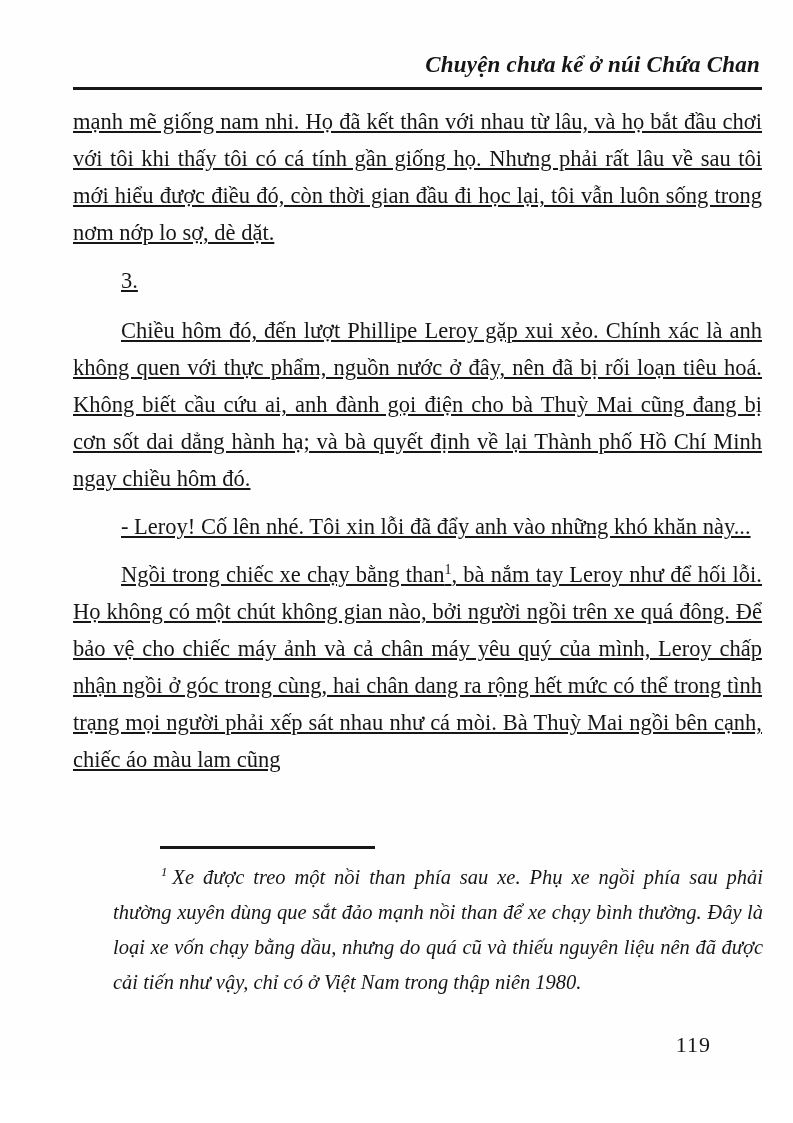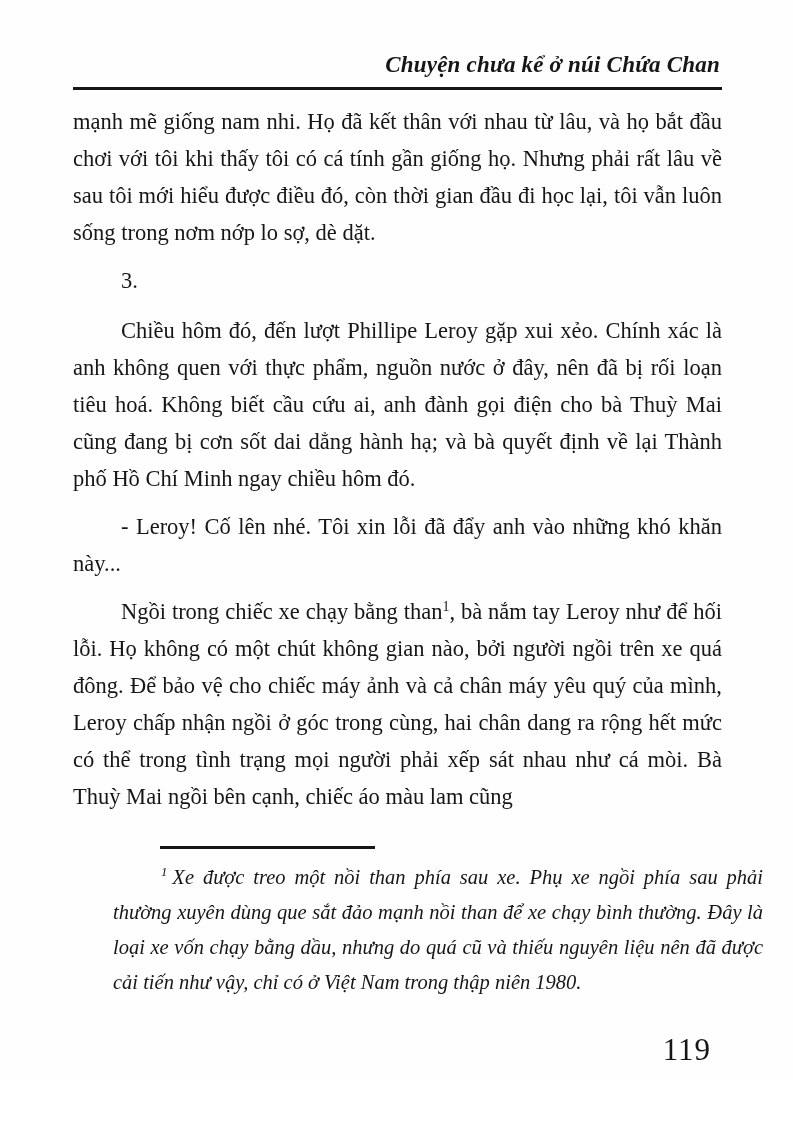--- a/index.html
+++ b/index.html
@@ -4,21 +4,21 @@
 <style>
   html, body { margin: 0; padding: 0; background: #ffffff; }
   .page {
     position: relative;
     width: 793px;
     height: 1079px;
     background: #fefefe;
     color: #161616;
     font-family: "Liberation Serif", serif;
     box-sizing: border-box;
-    padding: 50px 71px 0 73px;
+    padding: 50px 31px 0 73px;
     overflow: hidden;
   }
   .running-header {
     text-align: right;
     font-style: italic;
     font-weight: bold;
     font-size: 23px;
     line-height: 30px;
     letter-spacing: 0.2px;
     padding-right: 2px;
@@ -26,20 +26,21 @@
   .header-rule {
     height: 3px;
     background: #171717;
     margin-top: 7px;
   }
   .body-text {
     margin-top: 13px;
     font-size: 22.5px;
     line-height: 37px;
     text-align: justify;
+    text-decoration: underline;
   }
   .body-text p {
     margin: 0 0 11px 0;
     text-indent: 48px;
   }
   .body-text p.no-indent { text-indent: 0; }
   .body-text p.section-number {
     text-align: left;
     margin-top: 3px;
     margin-bottom: 13px;
@@ -68,21 +69,21 @@
     font-size: 20.5px;
     line-height: 35px;
     text-align: justify;
     text-indent: 48px;
   }
   .footnote-text sup { margin-right: 5px; }
   .page-number {
     position: absolute;
     top: 1032px;
     right: 82px;
-    font-size: 31px;
+    font-size: 22px;
     letter-spacing: 1px;
   }
 </style>
 </head>
 <body>
 
 <div class="page">
 
   <div class="running-header">
     <span>Chuyện chưa kể ở núi Chứa Chan</span>

